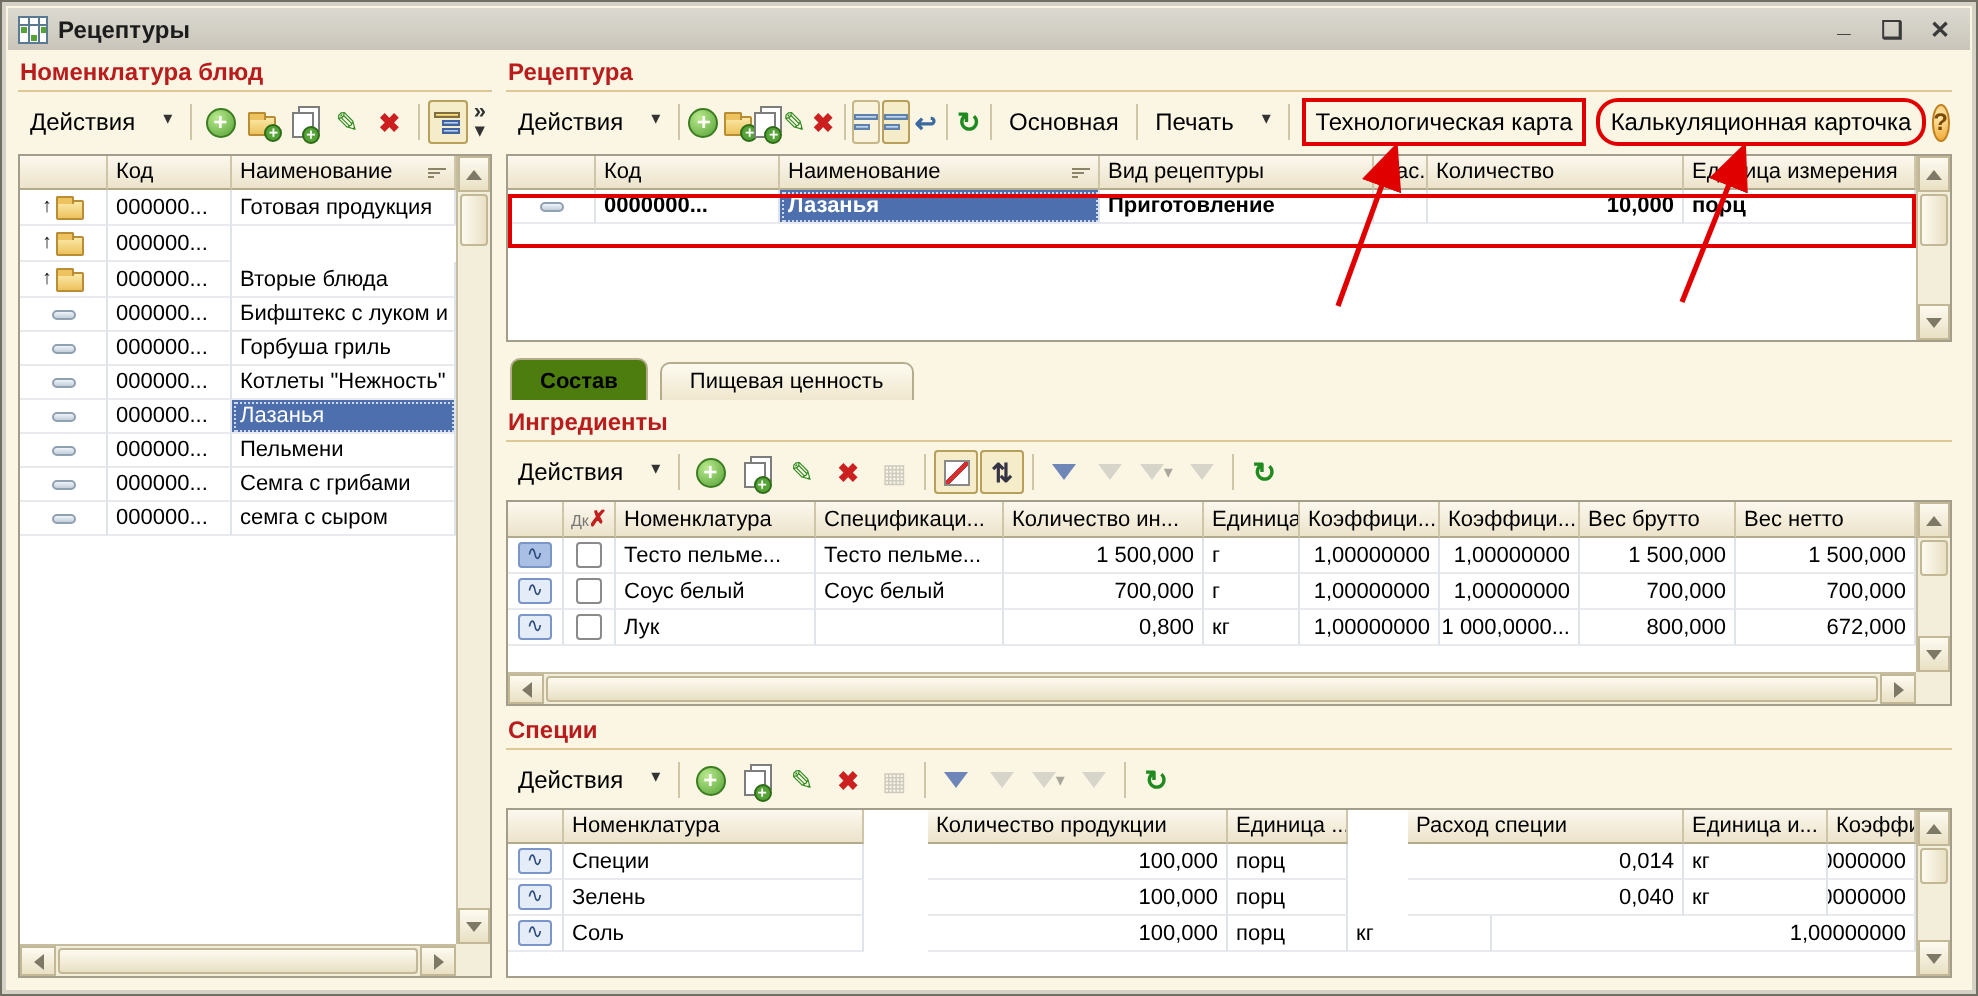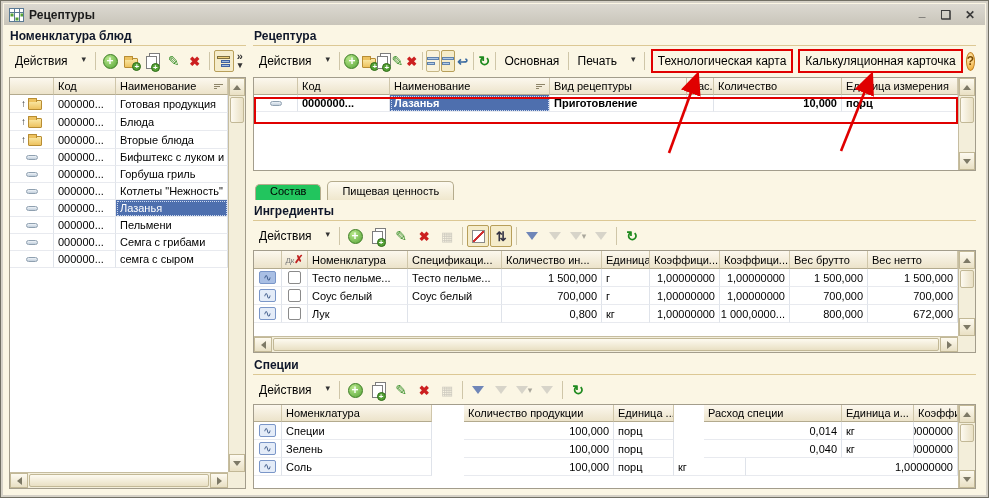--- a/index.html
+++ b/index.html
@@ -12,21 +12,21 @@
   .titlebar { position:absolute; left:3px; top:3px; right:3px; height:21px;
               background:linear-gradient(#dcd9d1,#c9c5ba); display:flex; align-items:center;
               padding:0 5px; gap:5px; }
   .title-text { font-size:12px; font-weight:bold; color:#1c1c1c; flex:1; }
   .win-controls { display:flex; gap:4px; align-items:center; }
   .win-btn { width:20px; height:16px; display:flex; align-items:center; justify-content:center;
              font-size:12px; font-weight:bold; color:#3a3a3a; cursor:default; }
   .win-btn.minimize span { position:relative; top:-3px; }
 
   
-  .caption { color:#0f172a; font-weight:bold; font-size:12px; padding:2px 1px 2px;
+  .caption { color:#b91c1c; font-weight:bold; font-size:12px; padding:2px 1px 2px;
              border-bottom:1px solid #dcc894; white-space:nowrap; }
   .toolbar { display:flex; align-items:center; gap:1px; padding:4px 1px 3px; }
   .tb-sep { width:1px; height:18px; background:#cfc6a8; margin:0 3px; }
   .tb-text { font-size:12px; color:#000; padding:2px 4px; display:flex; align-items:flex-start; gap:14px;
              border:1px solid transparent; white-space:nowrap; }
   .tb-btn { width:22px; height:22px; display:flex; align-items:center; justify-content:center;
             border:1px solid transparent; border-radius:2px; }
   .tb-btn.pressed { background:#f5ecca; border-color:#b89f5a; }
   .tb-btn.framed  { background:#f9f3dd; border-color:#c7b786; }
   .tb-btn.disabled { opacity:.4; filter:grayscale(1); }
@@ -133,21 +133,21 @@
   .in-c8 { width:78px; } .in-c9 { flex:1; }
 
   
   .sp-c0 { width:28px; } .sp-c1 { width:150px; } .sp-c2 { width:150px;margin-left:32px; } .sp-c3 { width:60px; }
   .sp-c4 { width:138px;margin-left:30px; } .sp-c5 { width:72px; } .sp-c6 { flex:1; }
 
   
   .tabstrip { display:flex; gap:6px; margin-top:7px; padding-left:2px; height:22px; align-items:flex-end; }
   .tab { border:1px solid #b5ac8d; border-bottom:none; border-radius:5px 5px 0 0; font-size:11px;
          padding:3px 14px 3px; background:linear-gradient(#fdfaf0,#efe7cd); white-space:nowrap; }
-  .tab.active { background:#22c55e; padding-top:0; font-weight:normal; }
+  .tab.active { background:#4d7c0f; padding-top:5px; font-weight:bold; }
 
   
   .red-outline { box-shadow:0 0 0 2px #e00000; }
   .ann-rowbox { position:absolute; left:0; top:19px; width:704px; height:27px;
                 border:2px solid #e00000; pointer-events:none; z-index:5; }
   .ann-svg { position:absolute; left:0; top:0; pointer-events:none; z-index:9; }
 </style>
 </head>
 <body>
 
@@ -242,21 +242,20 @@
             </div>
           <div class="cell lt-c1">000000...</div>
           <div class="cell lt-c2">Готовая продукция</div>
         </div>
         <div class="rowline">
           <div class="cell lt-c0 icon-cell">
               <span class="group-arrow">↑</span>
               <span class="ig-folder"></span>
             </div>
           <div class="cell lt-c1">000000...</div>
-          <div class="cell lt-c2">Блюда</div>
         </div>
         <div class="rowline">
           <div class="cell lt-c0 icon-cell">
               <span class="group-arrow">↑</span>
               <span class="ig-folder"></span>
             </div>
           <div class="cell lt-c1">000000...</div>
           <div class="cell lt-c2">Вторые блюда</div>
         </div>
         <div class="rowline">
@@ -385,21 +384,21 @@
         </div>
       <div class="tb-sep"></div>
       <div class="tb-text">Основная</div>
       <div class="tb-sep"></div>
       <div class="tb-text">
         <span>Печать</span>
         <span class="dd-arrow">▾</span>
       </div>
       <div class="tb-sep"></div>
       <div class="tb-text red-outline" style="margin:0 4px;">Технологическая карта</div>
-      <div class="tb-text red-outline" style="margin:0 4px;">Калькуляционная карточка</div>
+      <div class="tb-text red-outline" style="margin:0 4px;border-radius:9px;">Калькуляционная карточка</div>
       <div class="help-btn">?</div>
     </div>
 
     <div class="tframe" style="height:94px; grid-template-columns:1fr 17px; margin-top:2px;">
       <div style="display:flex; flex-direction:column; overflow:hidden; position:relative;">
         <div class="rowline">
           <div class="hdr-cell rc-c0"></div>
           <div class="hdr-cell rc-c1">Код</div>
           <div class="hdr-cell rc-c2">
             <span>Наименование</span>

